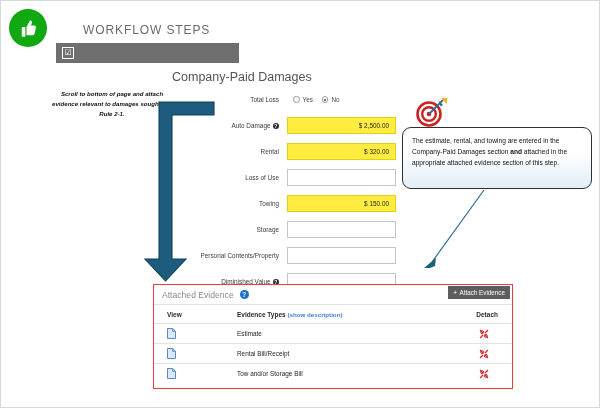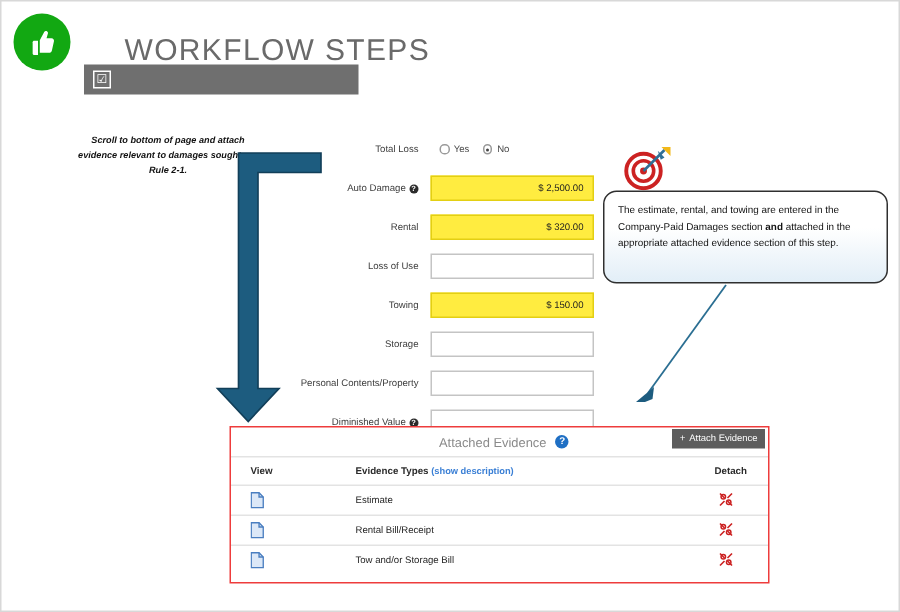--- a/index.html
+++ b/index.html
@@ -32,21 +32,21 @@
     display: flex;
     align-items: center;
     justify-content: center;
   }
   #thumb-badge svg { display:block; }
 
   
   #workflow-title {
     position: absolute;
     left: 82px; top: 22px;
-    font-size: 20px;
+    font-size: 12px;
     letter-spacing: 0.9px;
     color: #6a6a6a;
     white-space: nowrap;
   }
   #feature-bar {
     position: absolute;
     left: 55px; top: 42px;
     width: 183px; height: 20px;
     background: #6f6f6f;
     display: flex;
@@ -223,21 +223,20 @@
     background: #ffffff;
     box-sizing: border-box;
   }
   #evidence-head {
     height: 19px;
     display: flex;
     align-items: center;
     padding: 0 2px 0 8px;
     box-sizing: border-box;
     position: relative;
-    justify-content: center;
   }
   #evidence-title {
     font-size: 8.6px;
     color: #8a8a8a;
     white-space: nowrap;
   }
   #evidence-help {
     width: 9px; height: 9px;
     border-radius: 50%;
     background: #1f6fc4;
@@ -299,20 +298,21 @@
       <path fill="#ffffff" d="M10.4 10.8l3.2-6.1c.4-.8 1.5-1 2.2-.4.5.4.7 1 .5 1.6l-1 3.3h3.6c1.2 0 2.1 1.1 1.8 2.3l-1.5 6.6c-.2 1-1.1 1.7-2.1 1.7h-6.7V10.8z"></path>
     </svg>
   </div>
 
   <div id="workflow-title">WORKFLOW STEPS</div>
 
   <div id="feature-bar">
     <div id="feature-check">☑</div>
   </div>
 
+  <div id="section-title">Company-Paid Damages</div>
 
   <div id="instruction">Scroll to bottom of page and attach evidence relevant to damages sought per Rule 2-1.</div>
 
   <div id="bent-arrow">
     <svg width="90" height="182" viewBox="0 0 90 182" aria-hidden="true">
       <path d="M33 1 H88 V14 H46 V158 H60 L39.5 180 L19 158 H33 Z" fill="#1d5c7f" stroke="#123f59" stroke-width="1.1"></path>
     </svg>
   </div>
 
   <div id="form">

